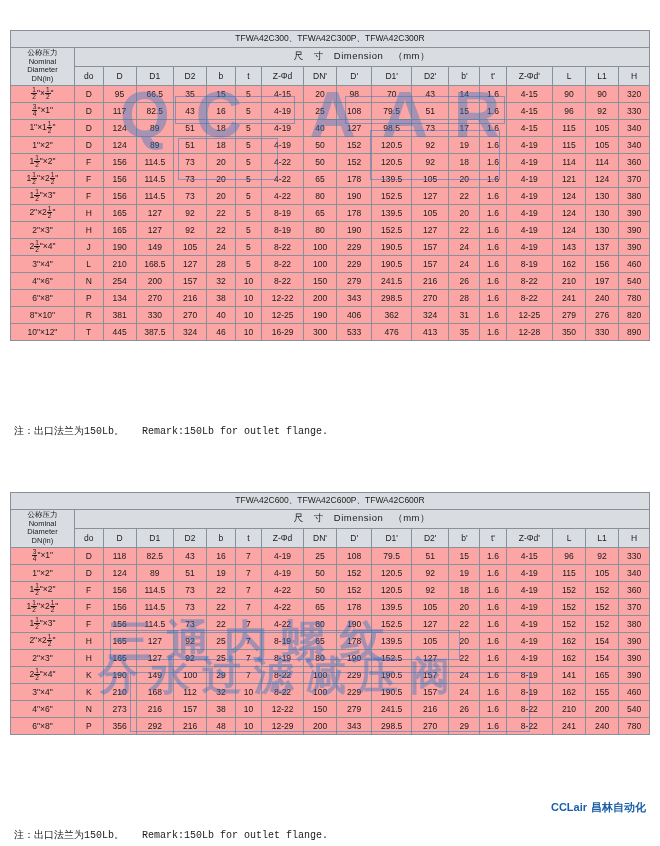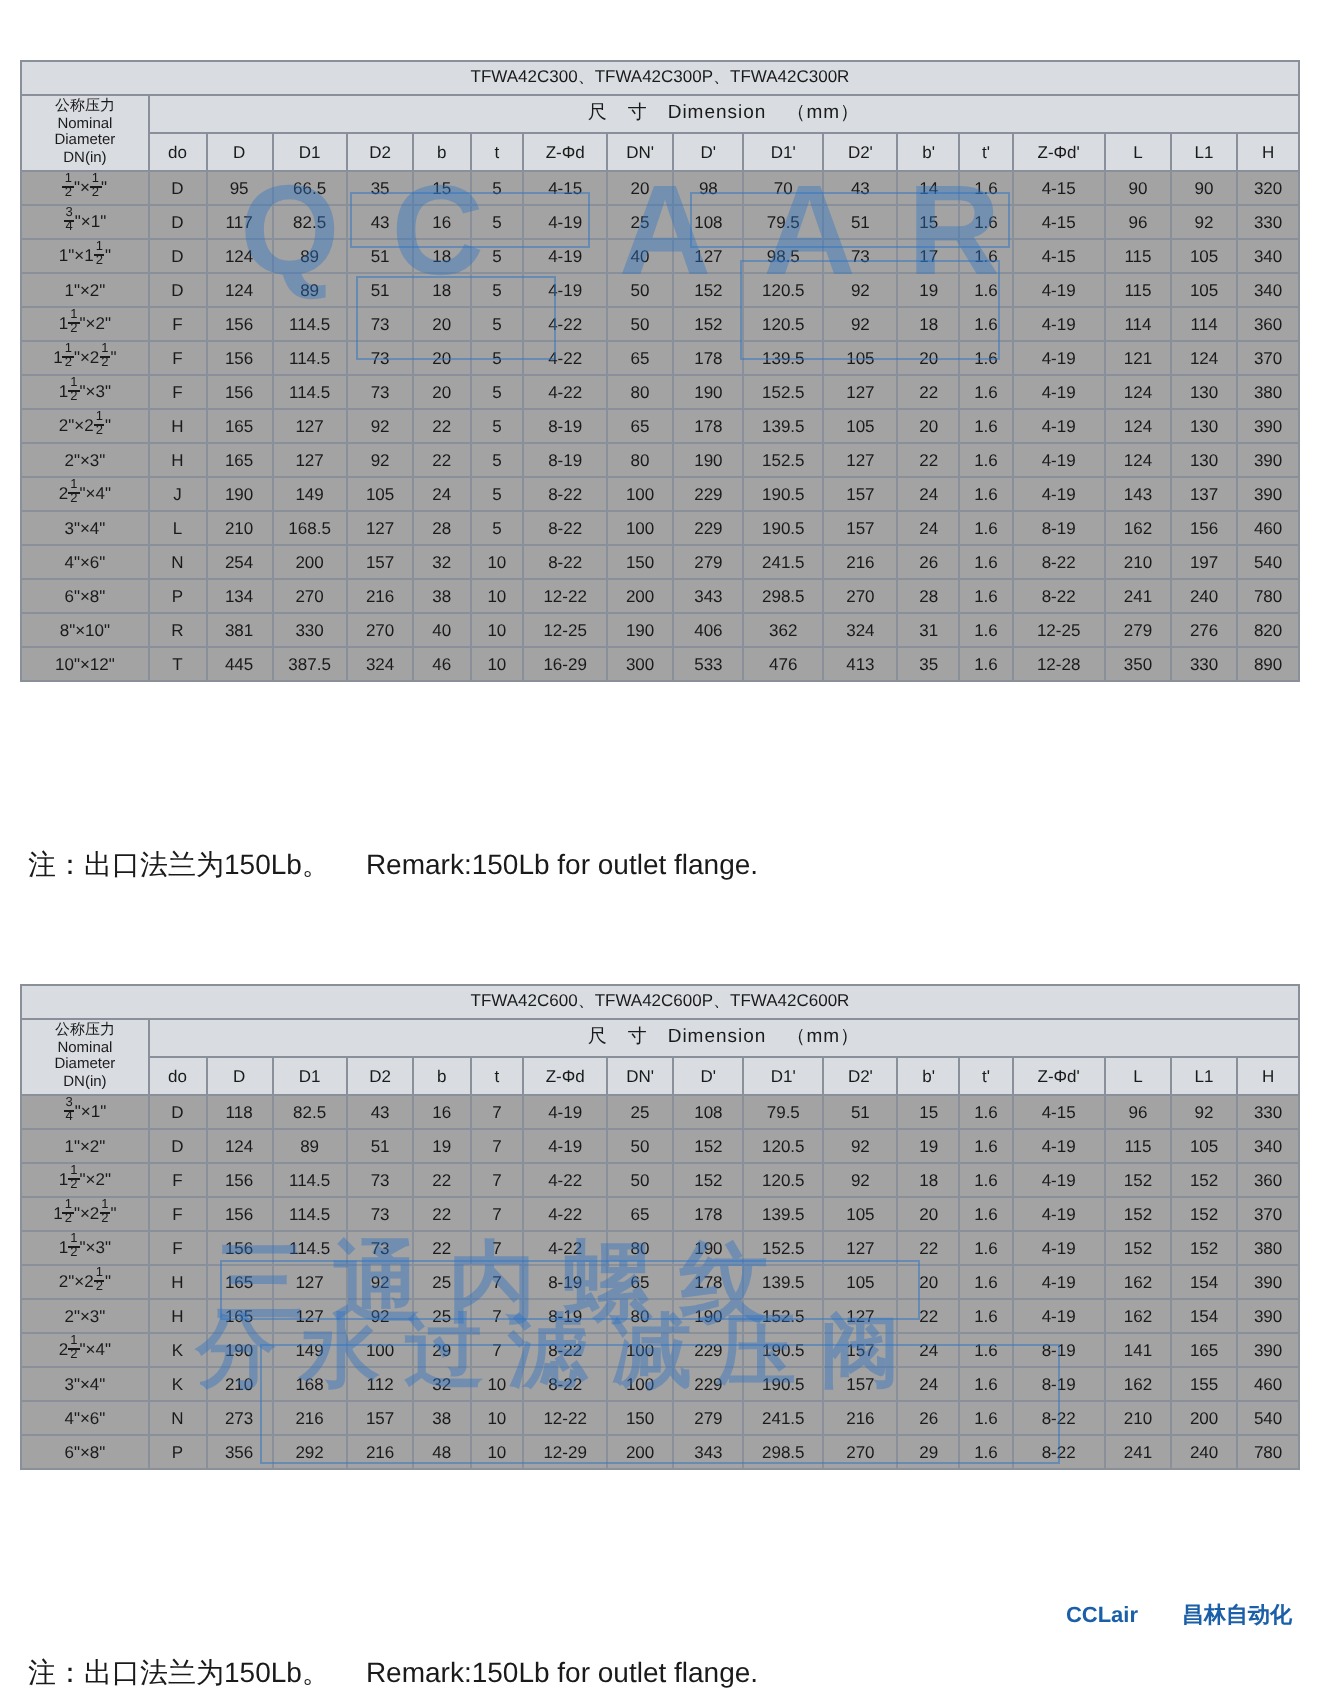--- a/index.html
+++ b/index.html
@@ -22,21 +22,21 @@
     left: 10px;
     width: 640px;
   }
   #block-1 { top: 30px; }
   #block-2 { top: 492px; }
 
   table.spec {
     border-collapse: collapse;
     width: 640px;
     table-layout: fixed;
-    background: #a3a3a3;
+    background: #fca5a5;
   }
   table.spec td, table.spec th {
     border: 1px solid #8a9099;
     font-size: 8.5px;
     text-align: center;
     padding: 0;
     height: 17px;
     color: #1a1a1a;
     font-weight: normal;
     white-space: nowrap;
@@ -78,37 +78,38 @@
     line-height: 1;
     text-align: center;
     margin: 0 0px;
   }
   .frac .n { display: block; border-bottom: 1px solid #1a1a1a; padding: 0 1px; }
   .frac .d { display: block; padding: 0 1px; }
 
   .note {
     position: absolute;
     left: 14px;
-    font-size: 14px;
+    font-size: 10px;
     color: #1a1a1a;
+    font-family: Liberation Mono, monospace;
   }
   #note-1 { top: 424px; }
   #note-2 { top: 828px; }
   .note .cn { margin-right: 18px; }
 
   .brand {
     position: absolute;
     right: 14px;
     top: 800px;
     font-size: 11px;
     color: #1a5fa8;
     font-weight: bold;
   }
   .brand .en { color: #1a5fa8; }
-  .brand .cn { color: #1a5fa8; margin-left: 22px; }
+  .brand .cn { color: #1a5fa8; margin-left: 4px; }
 
   
   .wm {
     position: absolute;
     pointer-events: none;
     color: rgba(40,110,190,0.45);
     font-weight: bold;
     white-space: nowrap;
     user-select: none;
   }

